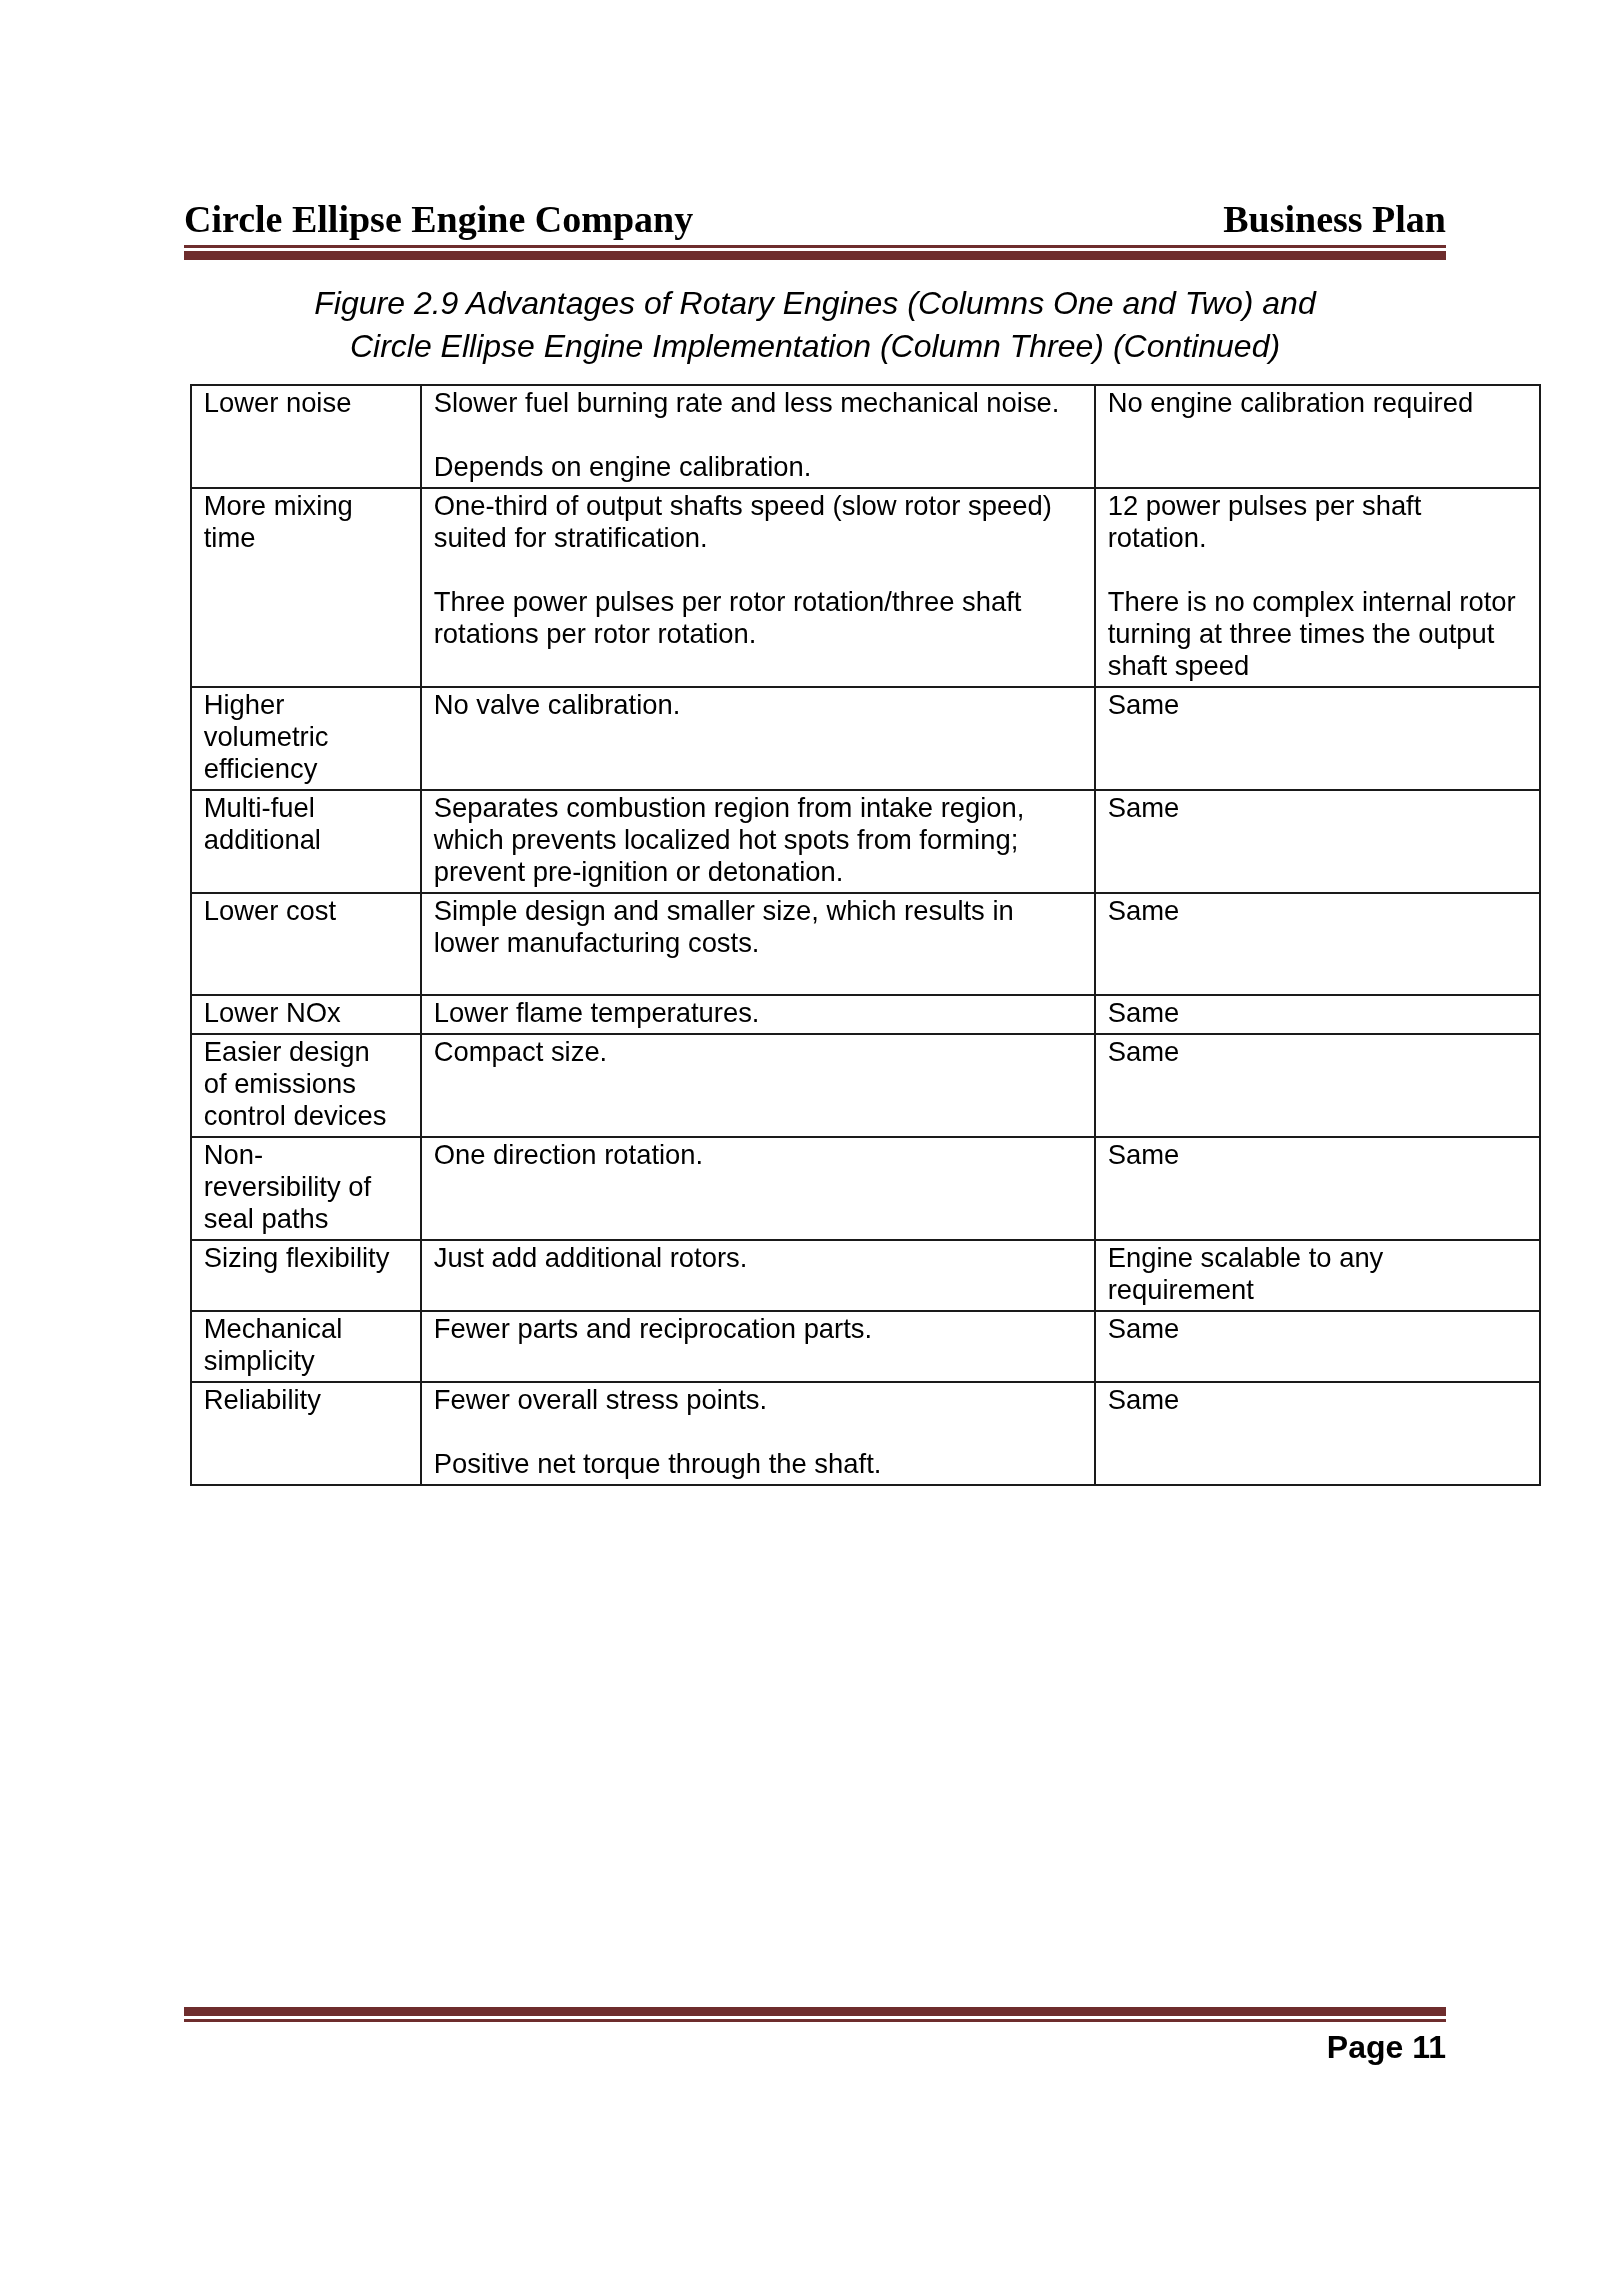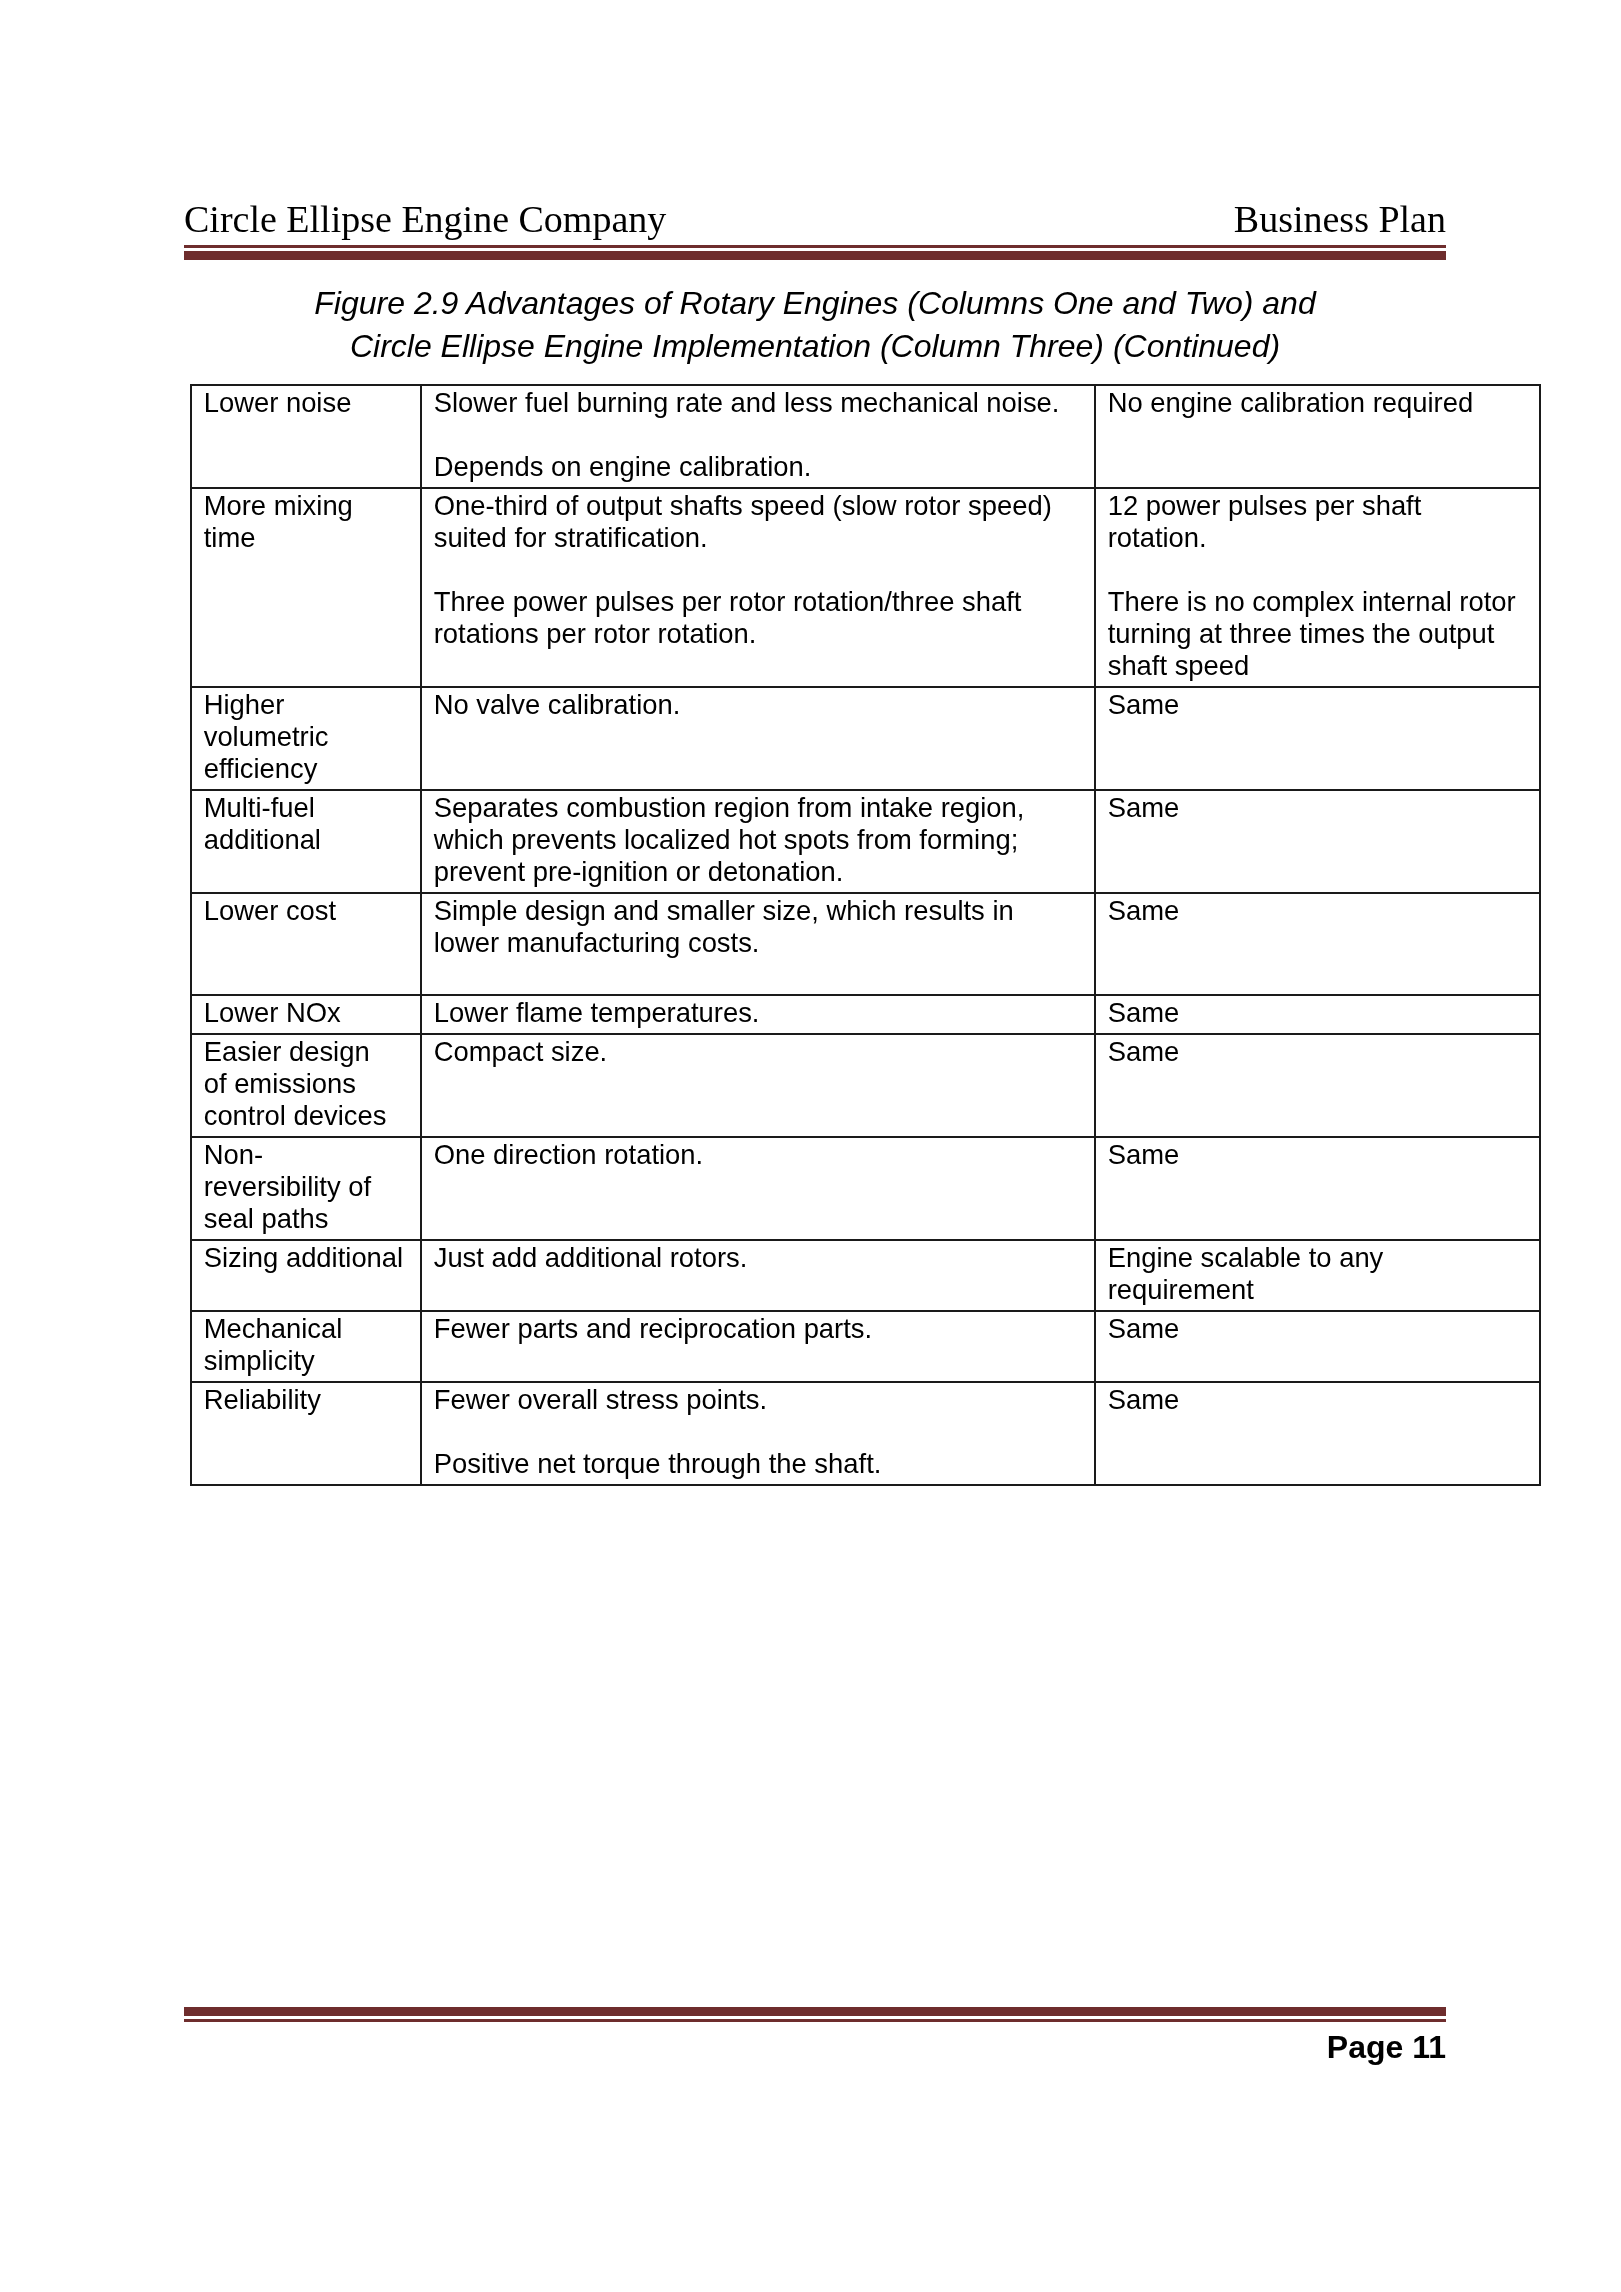--- a/index.html
+++ b/index.html
@@ -8,21 +8,21 @@
   .page {
     position: absolute; left: 0; top: 0; width: 1621px; height: 2293px;
     background: #ffffff; overflow: hidden; color: #111;
   }
   .content { position: absolute; left: 184px; top: 0; width: 1262px; }
 
   
   .doc-header {
     position: absolute; top: 197px; left: 0; width: 100%;
     display: flex; justify-content: space-between; align-items: baseline;
-    font-family: "Liberation Serif", serif; font-weight: normal; font-size: 38px;
+    font-family: "Liberation Serif", serif; font-weight: bold; font-size: 38px;
     letter-spacing: 0px; color: #000;
   }
   .rule { position: absolute; left: 0; width: 100%; }
   .rule .thin  { height: 2.9px; background: var(--accent); }
   .rule .thick { height: 8.8px; background: var(--accent); }
   .rule .gap   { height: 2.9px; background: transparent; }
   .header-rule { top: 245px; }
   .footer-rule { top: 2007px; }
 
   
@@ -128,21 +128,21 @@
             <td class="c3">Same</td>
           </tr>
           <tr>
             <td class="c1">Non-
 reversibility of
 seal paths</td>
             <td class="c2">One direction rotation.</td>
             <td class="c3">Same</td>
           </tr>
           <tr>
-            <td class="c1">Sizing additional</td>
+            <td class="c1">Sizing flexibility</td>
             <td class="c2">Just add additional rotors.</td>
             <td class="c3">Engine scalable to any requirement</td>
           </tr>
           <tr>
             <td class="c1">Mechanical
 simplicity</td>
             <td class="c2">Fewer parts and reciprocation parts.</td>
             <td class="c3">Same</td>
           </tr>
           <tr>

